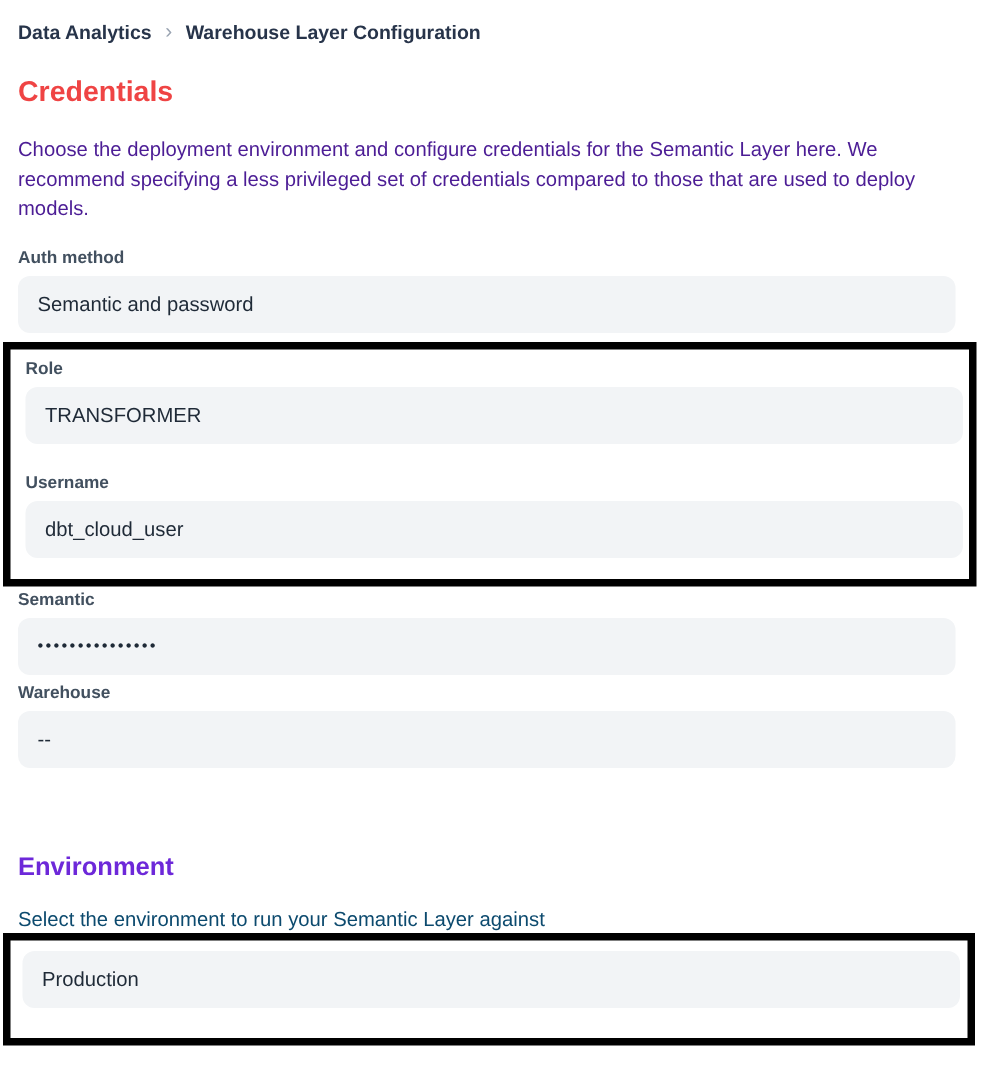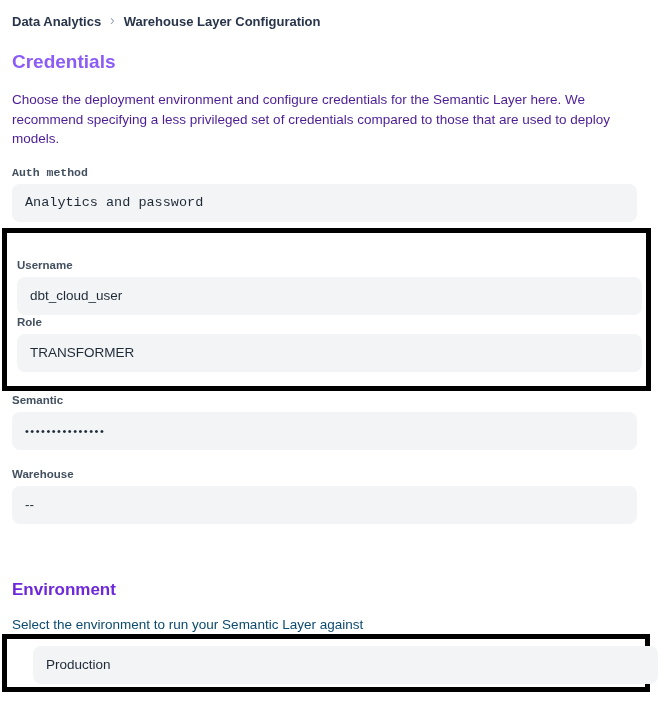--- a/index.html
+++ b/index.html
@@ -31,21 +31,21 @@
     margin: 0 9px;
     transform: translateY(-1px);
   }
 
   
   h1.section-title {
     margin: 20px 0 0 12px;
     font-size: 19px;
     line-height: 24px;
     font-weight: 700;
-    color: #8b5cf6;
+    color: #ef4444;
   }
   h2.section-title {
     margin: 55px 0 0 12px;
     font-size: 17px;
     line-height: 22px;
     font-weight: 700;
     color: #6d28d9;
   }
   p.section-desc {
     margin: 16px 0 0 12px;
@@ -56,23 +56,23 @@
   }
   p.env-desc {
     margin: 16px 0 0 12px;
     font-size: 13.5px;
     line-height: 15px;
     color: #0c4a6e;
   }
 
   
   .field-group { margin-left: 12px; width: 625px; }
-  .fg-auth { margin-top: 16px; font-family: Liberation Mono, monospace; }
+  .fg-auth { margin-top: 16px; }
   .fg-password { margin-top: 2px; }
-  .fg-warehouse { margin-top: 17px; }
+  .fg-warehouse { margin-top: 5px; }
   .field-label {
     display: block;
     font-size: 11.5px;
     line-height: 15px;
     font-weight: 700;
     color: #42505f;
     margin-bottom: 4px;
   }
   .field {
     height: 38px;
@@ -101,53 +101,53 @@
     margin-top: 6px;
     width: 649px;
     height: 163px;
     padding: 6px 9px 14px 5px;
   }
   .box-credentials .field-group { margin-left: 5px; }
   .box-credentials .fg-username { margin-top: 19px; }
   .box-environment {
     margin-top: 2px;
     width: 648px;
-    height: 58px;
-    padding: 7px 9px 11px 21px;
+    height: 75px;
+    padding: 7px 9px 11px 3px;
   }
   .box-environment .field-group { margin-left: 5px; }
 </style>
 </head>
 <body>
 
 <div class="page">
 
   <nav class="breadcrumb">
     <span class="crumb">Data Analytics</span>
     <span class="sep">›</span>
     <span class="crumb current">Warehouse Layer Configuration</span>
   </nav>
 
   <h1 class="section-title">Credentials</h1>
 
   <p class="section-desc">Choose the deployment environment and configure credentials for the Semantic Layer here. We recommend specifying a less privileged set of credentials compared to those that are used to deploy models.</p>
 
   <div class="field-group fg-auth">
     <span class="field-label">Auth method</span>
-    <div class="field">Analytics and password</div>
+    <div class="field">Semantic and password</div>
   </div>
 
   <div class="annotation-box box-credentials">
+    <div class="field-group fg-role">
+      <span class="field-label">Role</span>
+      <div class="field">TRANSFORMER</div>
+    </div>
     <div class="field-group fg-username">
       <span class="field-label">Username</span>
       <div class="field">dbt_cloud_user</div>
-    </div>
-    <div class="field-group fg-role">
-      <span class="field-label">Role</span>
-      <div class="field">TRANSFORMER</div>
     </div>
   </div>
 
   <div class="field-group fg-password">
     <span class="field-label">Semantic</span>
     <div class="field">
       <span class="password-value">•••••••••••••••</span>
     </div>
   </div>
 

